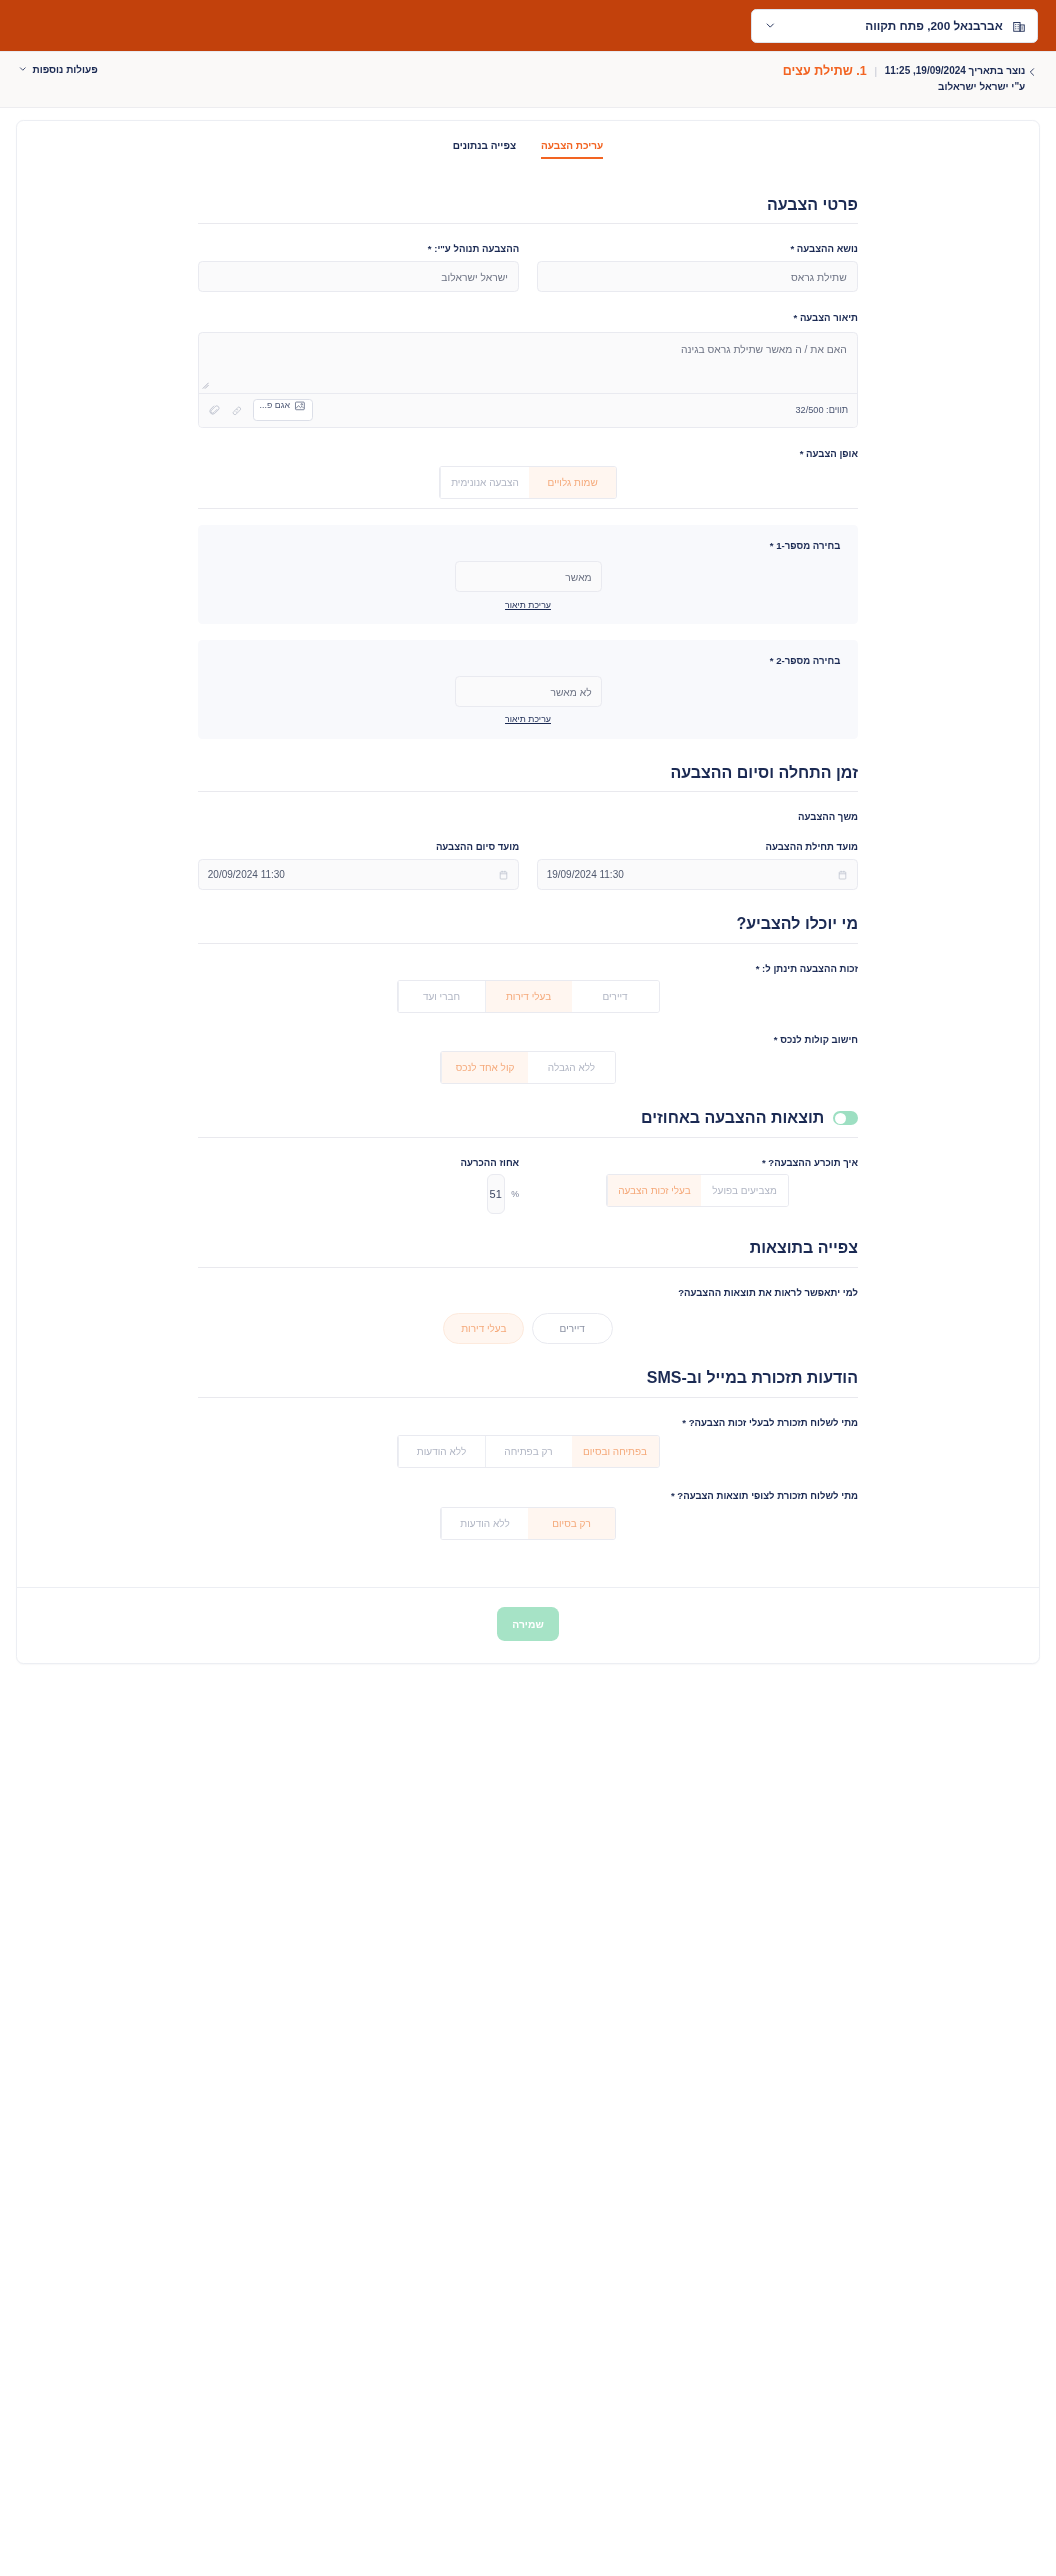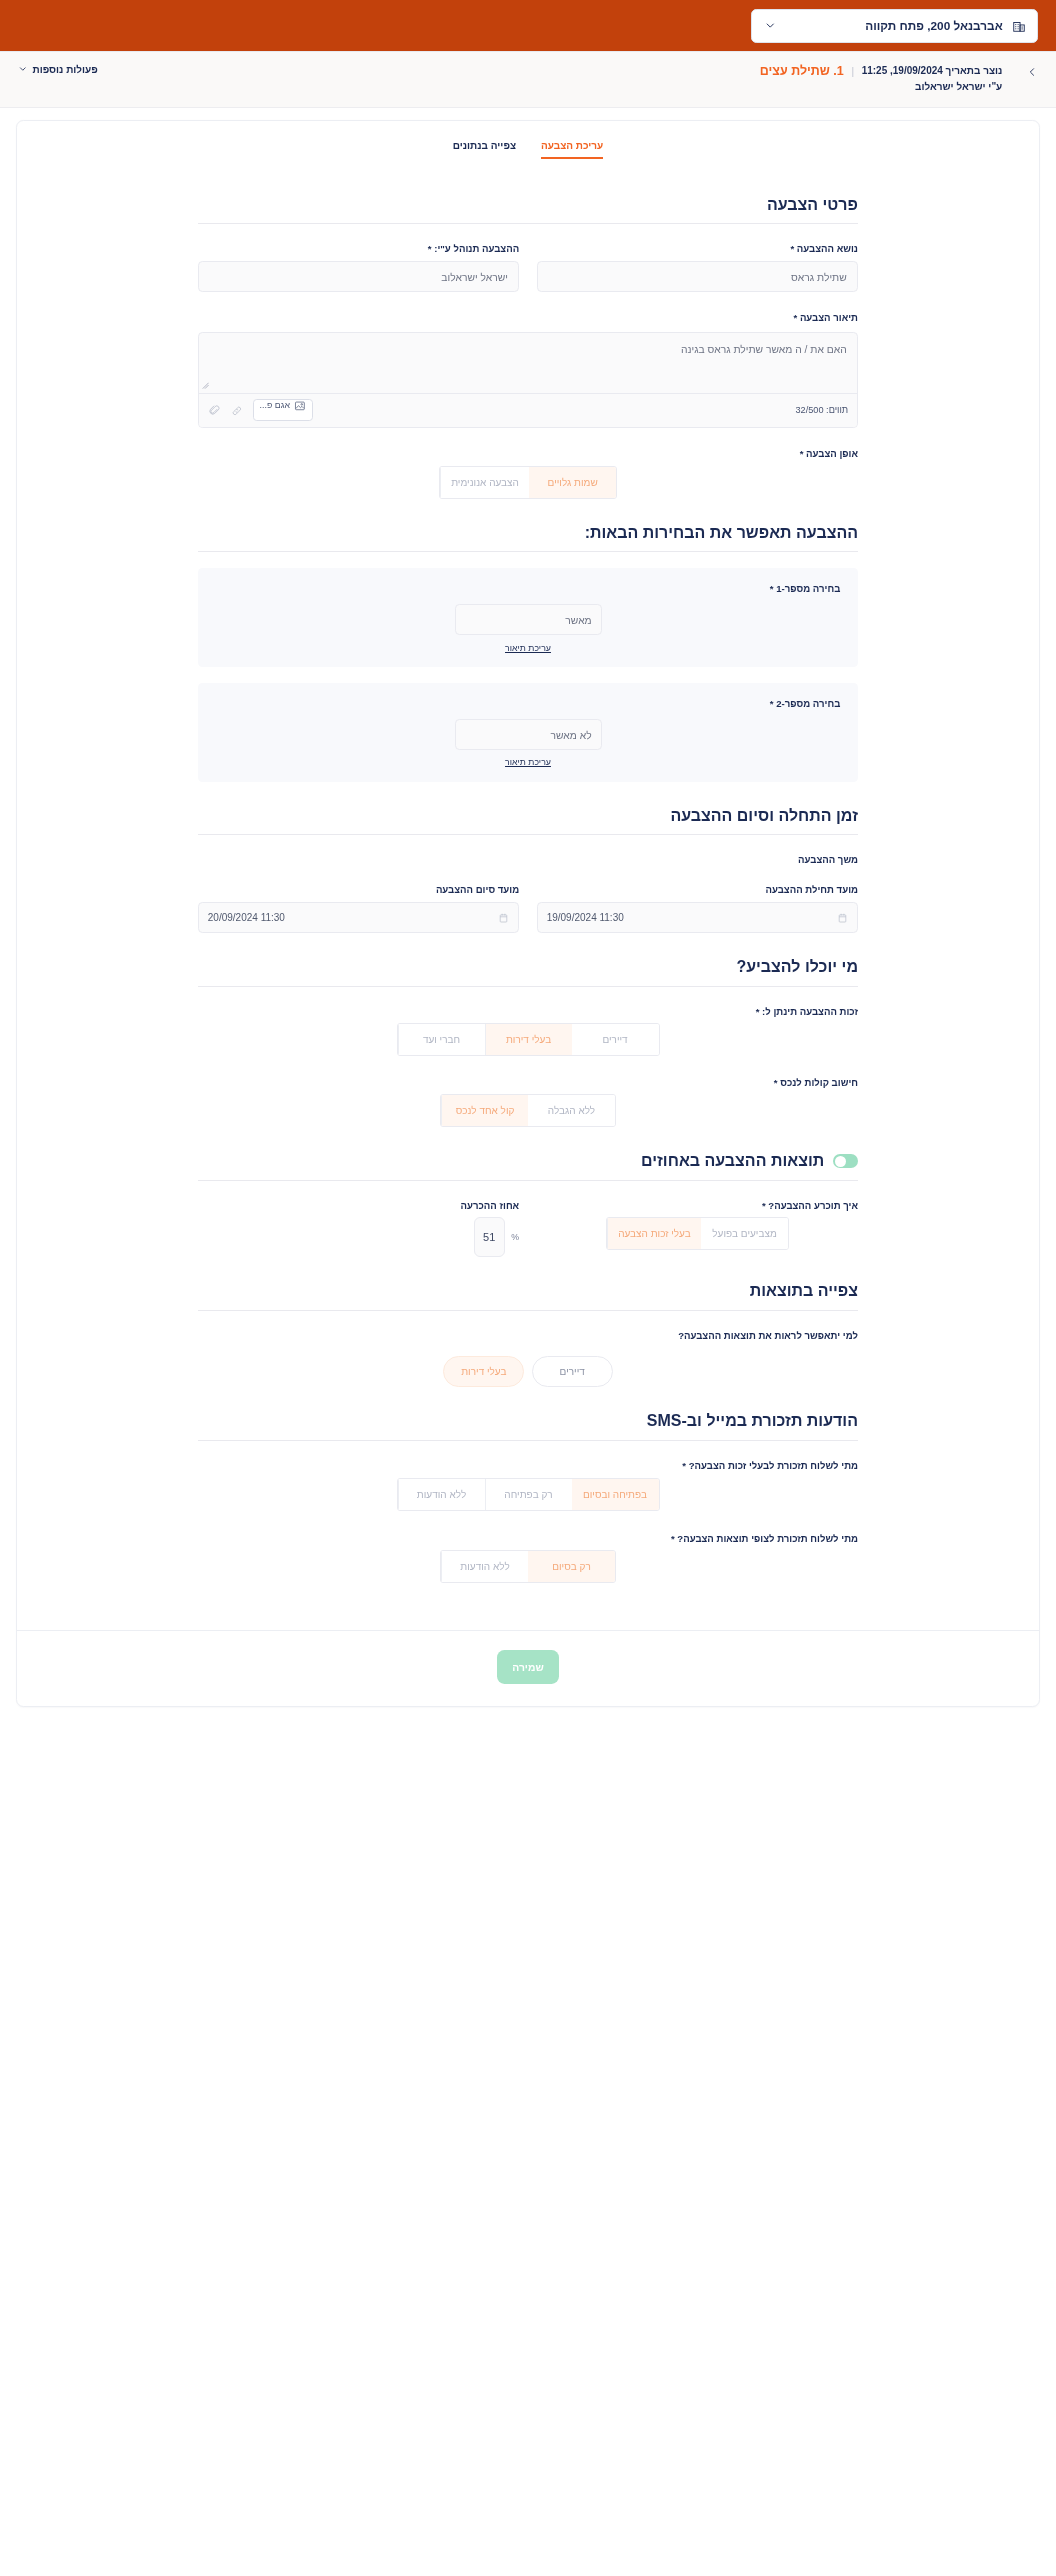--- a/index.html
+++ b/index.html
@@ -48,21 +48,21 @@
   
   .crumbbar {
     background: #faf9f8;
     border-bottom: 0.7px solid #ededf0;
     padding: 11.8px 17.7px 14.7px 17.7px;
     display: flex;
     align-items: flex-start;
     justify-content: space-between;
     min-height: 53px;
   }
-  .crumb-right { display: flex; align-items: flex-start; gap: 25px; }
+  .crumb-right { display: flex; align-items: flex-start; gap: 2px; }
   .crumb-chevron { color: #1b2a53; padding-top: 1.5px; }
   .crumb-texts { text-align: right; }
   .crumb-line1 { display: flex; align-items: center; gap: 7.4px; flex-direction: row-reverse; justify-content: flex-end;}
   .crumb-title { color: #f26422; font-size: 12.5px; font-weight: 700; white-space: nowrap;}
   .crumb-sep { color: #c9ccd6; }
   .crumb-meta { color: #1b2a53; font-size: 10px; font-weight: 600; white-space: nowrap;}
   .crumb-line2 { color: #1b2a53; font-size: 10px; font-weight: 600; margin-top: 3.7px; text-align: right;}
   .more-actions {
     font-size: 10px; color: #1b2a53; font-weight: 600;
     display: flex; align-items: center; gap: 5.2px; cursor: pointer;
@@ -186,21 +186,21 @@
     position: relative; display: inline-block; cursor: pointer;
   }
   .switch .knob {
     position: absolute; top: 1.5px; left: 1.5px; width: 11px; height: 11px;
     border-radius: 50%; background: #fff;
   }
 
   
   .pct-wrap { display: flex; align-items: center; gap: 6.6px; flex-direction: row-reverse; justify-content: flex-start;}
   .pct-inp {
-    width: 31px; height: 40px; background: #fafafb; border: 0.7px solid #e9eaf0; border-radius: 6px;
+    width: 18px; height: 40px; background: #fafafb; border: 0.7px solid #e9eaf0; border-radius: 6px;
     display:flex; align-items:center; justify-content:center; font-size: 11px; color: #3c4662;
   }
   .pct-sign { font-size: 8.8px; color: #7b8298; }
 
   
   .pill-row { display: flex; gap: 7.4px; flex-direction: row-reverse; justify-content: flex-start; margin-top: 8.8px;}
   .pill {
     min-width: 81px; height: 31px; border-radius: 15.5px; border: 0.7px solid #e9eaf0; background:#fff;
     display: flex; align-items: center; justify-content: center; font-size: 10px; color: #8b92a4; cursor: pointer;
   }
@@ -338,21 +338,20 @@
     <div style="margin-top:20.6px;">
       <div class="fld-label">אופן הצבעה *</div>
       <div class="seg-wrap-center">
         <div class="seg">
           <div class="seg-item">הצבעה אנונימית</div>
           <div class="seg-item active">שמות גלויים</div>
         </div>
       </div>
     </div>
 
-    <div class="section-h">ההצבעה תאפשר את הבחירות הבאות:</div>
     <div class="section-rule"></div>
 
     <div class="choice-card">
       <div class="fld-label">בחירה מספר-1 *</div>
       <div class="choice-body" style="display:flex;justify-content:center;">
         <div style="width:147px;">
           <div class="choice-inp" style="width:147px;">מאשר</div>
           <div style="text-align:center;"><span class="edit-link">עריכת תיאור</span></div>
         </div>
       </div>

